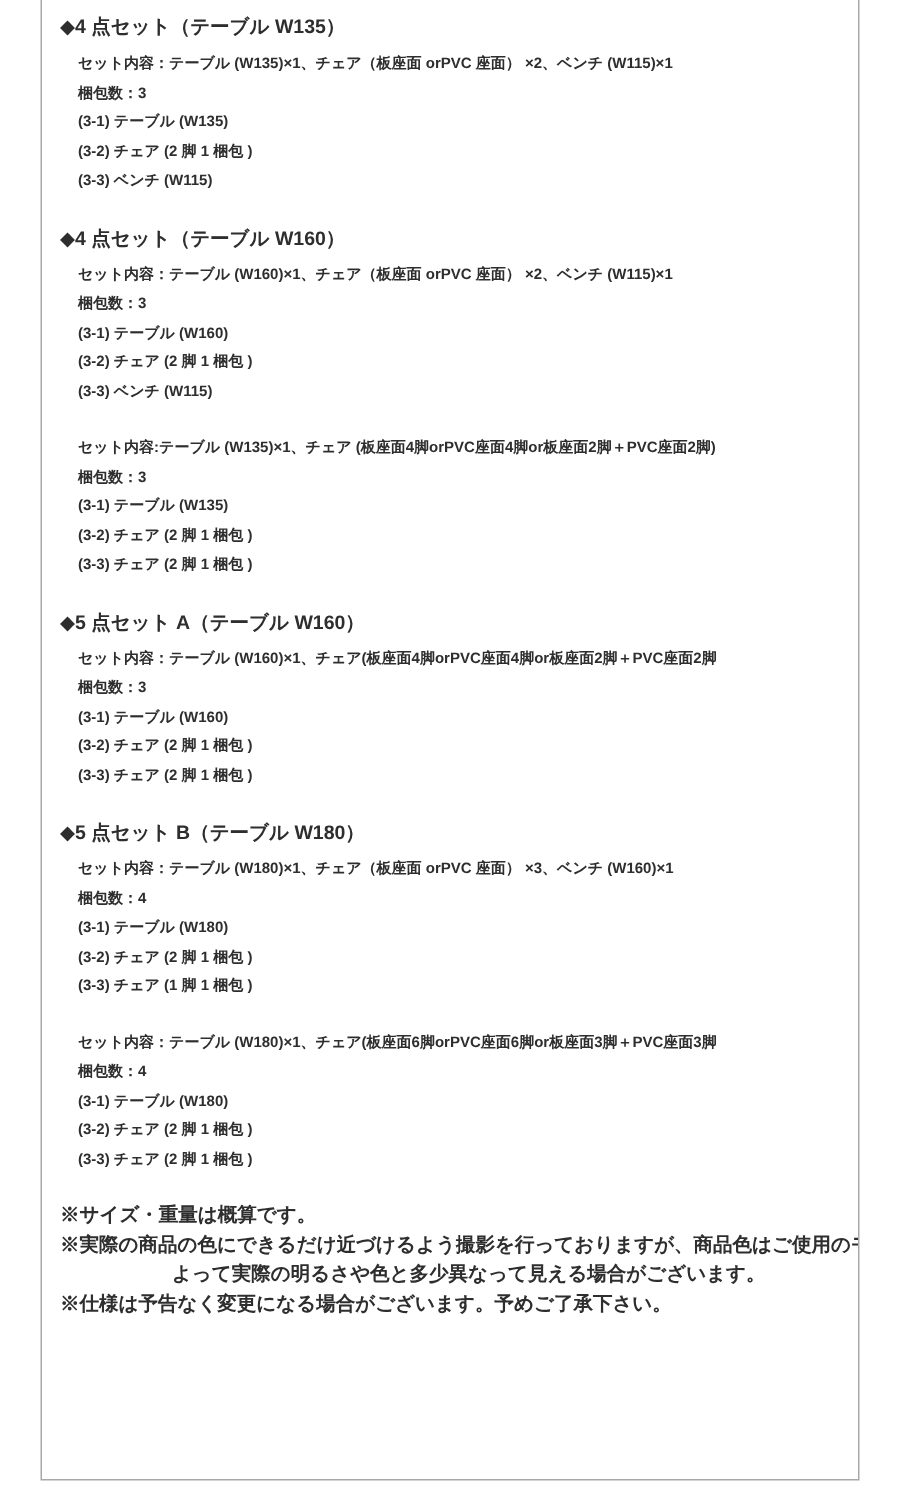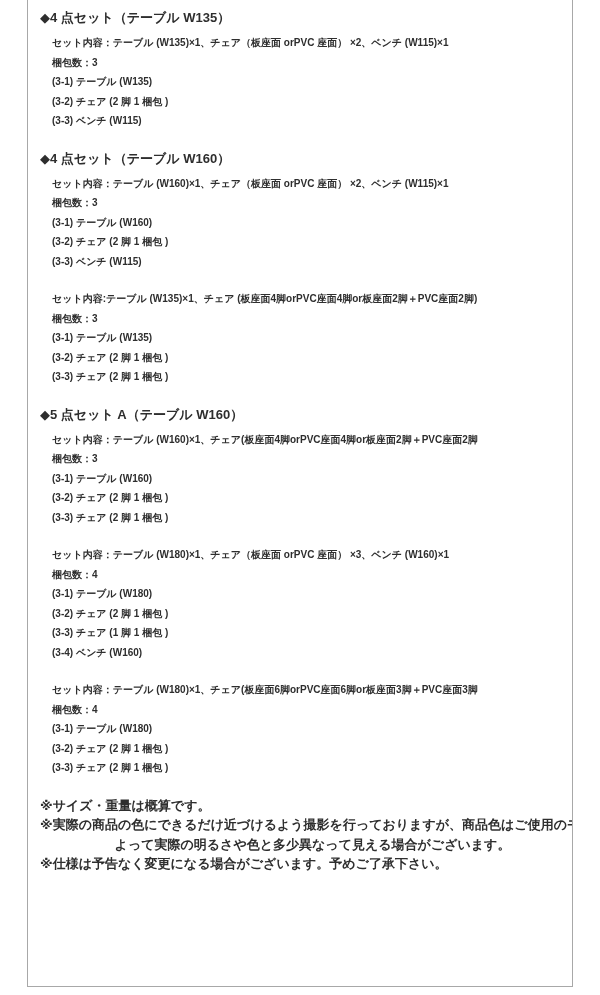--- a/index.html
+++ b/index.html
@@ -33,21 +33,21 @@
     white-space: nowrap;
     overflow: hidden;
   }
   .line {
     font-size: 10px;
     line-height: 19.5px;
     padding-left: 12px;
     white-space: nowrap;
     overflow: hidden;
   }
-  .notes { margin-top: 18px; }
+  .notes { margin-top: 18px; font-family: Liberation Mono, monospace; }
   .note {
     font-size: 13px;
     line-height: 19.5px;
     white-space: nowrap;
     overflow: hidden;
   }
   .note.cont { padding-left: 13px; text-align: center; }
 </style>
 </head>
 <body>
@@ -83,26 +83,26 @@
   <section class="sec">
     <div class="sec-title">◆5 点セット A（テーブル W160）</div>
     <div class="line">セット内容：テーブル (W160)×1、チェア(板座面4脚orPVC座面4脚or板座面2脚＋PVC座面2脚</div>
     <div class="line">梱包数：3</div>
     <div class="line">(3-1) テーブル (W160)</div>
     <div class="line">(3-2) チェア (2 脚 1 梱包 )</div>
     <div class="line">(3-3) チェア (2 脚 1 梱包 )</div>
   </section>
 
   <section class="sec">
+    <div class="sec-title">◆5 点セット B（テーブル W180）</div>
     <div class="line">セット内容：テーブル (W180)×1、チェア（板座面 orPVC 座面） ×3、ベンチ (W160)×1</div>
     <div class="line">梱包数：4</div>
     <div class="line">(3-1) テーブル (W180)</div>
     <div class="line">(3-2) チェア (2 脚 1 梱包 )</div>
     <div class="line">(3-3) チェア (1 脚 1 梱包 )</div>
-    <div class="line">(3-4) ベンチ (W160)</div>
   </section>
 
   <section class="sec">
     <div class="line">セット内容：テーブル (W180)×1、チェア(板座面6脚orPVC座面6脚or板座面3脚＋PVC座面3脚</div>
     <div class="line">梱包数：4</div>
     <div class="line">(3-1) テーブル (W180)</div>
     <div class="line">(3-2) チェア (2 脚 1 梱包 )</div>
     <div class="line">(3-3) チェア (2 脚 1 梱包 )</div>
   </section>
 

